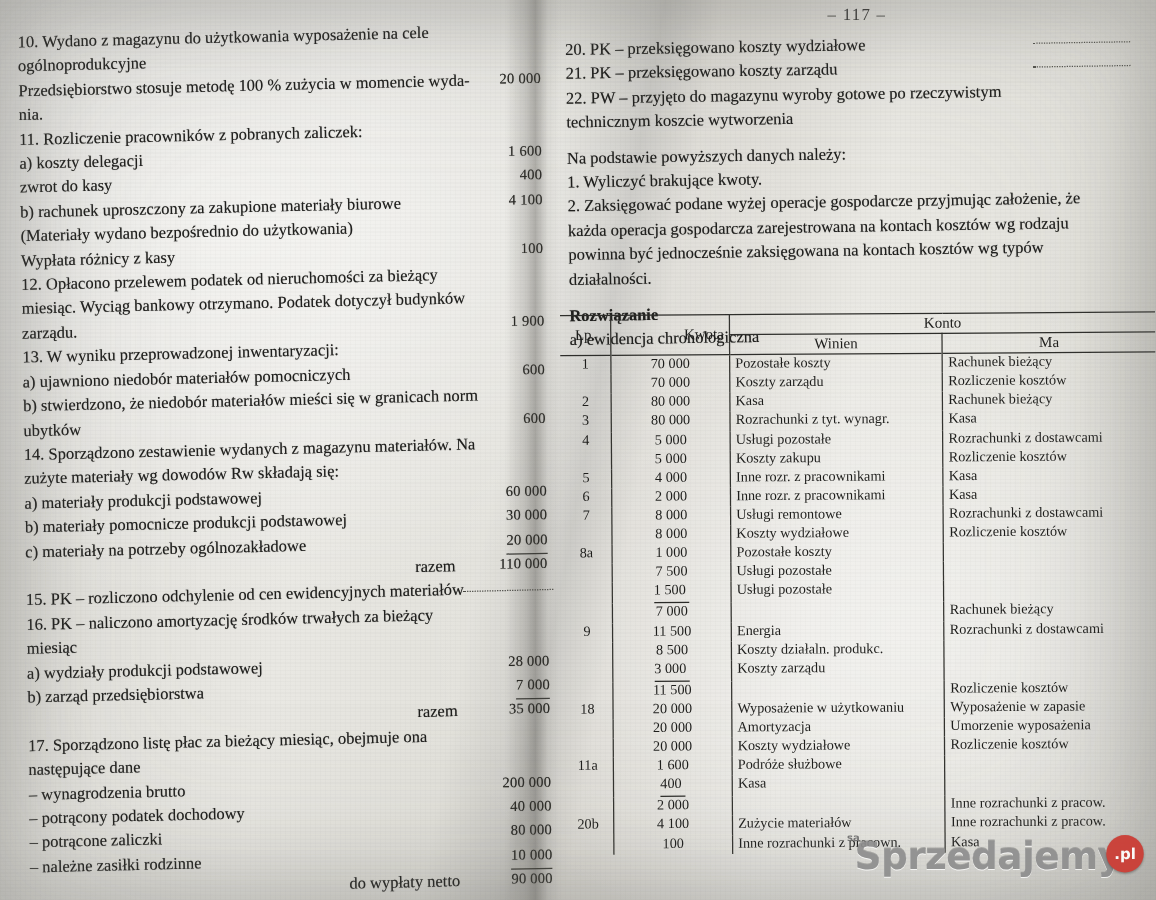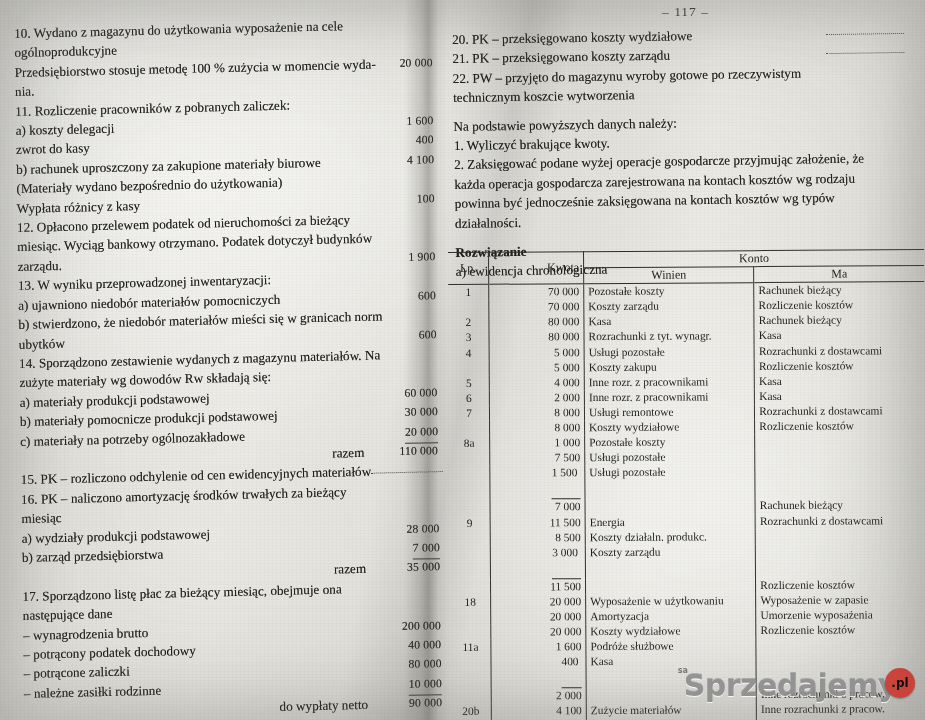--- a/index.html
+++ b/index.html
@@ -96,45 +96,45 @@
     table-layout:fixed;
   }
   table.led th,table.led td{
     padding:0 4px;vertical-align:top;line-height:15.1px;
     font-weight:normal;
   }
   .bt{border-top:1.4px solid #2e2e2a;}
   .bb{border-bottom:1.2px solid #2e2e2a;}
   .br{border-right:1.1px solid #33332e;}
   th.ctr,td.ctr{text-align:center;}
-  td.num{text-align:right;padding-right:14px;font-family:Liberation Serif, serif;}
+  td.num{text-align:center;padding-right:14px;font-family:Liberation Serif, serif;}
   .c-lp{width:32px;}
   .c-kw{width:86px;}
   .c-wi{width:158px;}
   .c-ma{width:200px;}
   .hdr-konto{font-size:12px;}
   .hdr{font-size:12px;}
-  .sub{border-bottom:1px solid #2b2b27;display:inline-block;padding:0 3px 18px 0;}
+  .sub{border-bottom:1px solid #2b2b27;display:inline-block;padding:0 3px 1px 0;}
 
   
   #wm{
     position:absolute;right:10px;bottom:6px;height:46px;
     display:flex;align-items:flex-start;opacity:.92;pointer-events:none;
   }
   #wm .txt{
     font-family:"DejaVu Sans","Liberation Sans",sans-serif;
     font-weight:bold;font-size:30px;letter-spacing:-.5px;
     color:#8e8e8e;
     text-shadow:0 1px 0 rgba(255,255,255,.85), 0 -1px 0 rgba(110,110,110,.5);
   }
   #wm .dot{
     width:30px;height:30px;border-radius:50%;
     background:#e0342b;
     display:flex;align-items:center;justify-content:center;
-    color:#000000;font-family:"DejaVu Sans","Liberation Sans",sans-serif;
+    color:#ffffff;font-family:"DejaVu Sans","Liberation Sans",sans-serif;
     font-weight:bold;font-size:12px;
     margin-left:-12px;margin-bottom:0;
     box-shadow:0 1px 2px rgba(0,0,0,.35);
   }
   #wm .sa{
     position:absolute;left:-6px;top:-2px;
     font-family:"DejaVu Sans","Liberation Sans",sans-serif;
     font-size:8px;color:#6f6f6f;font-weight:bold;
   }
 </style>

